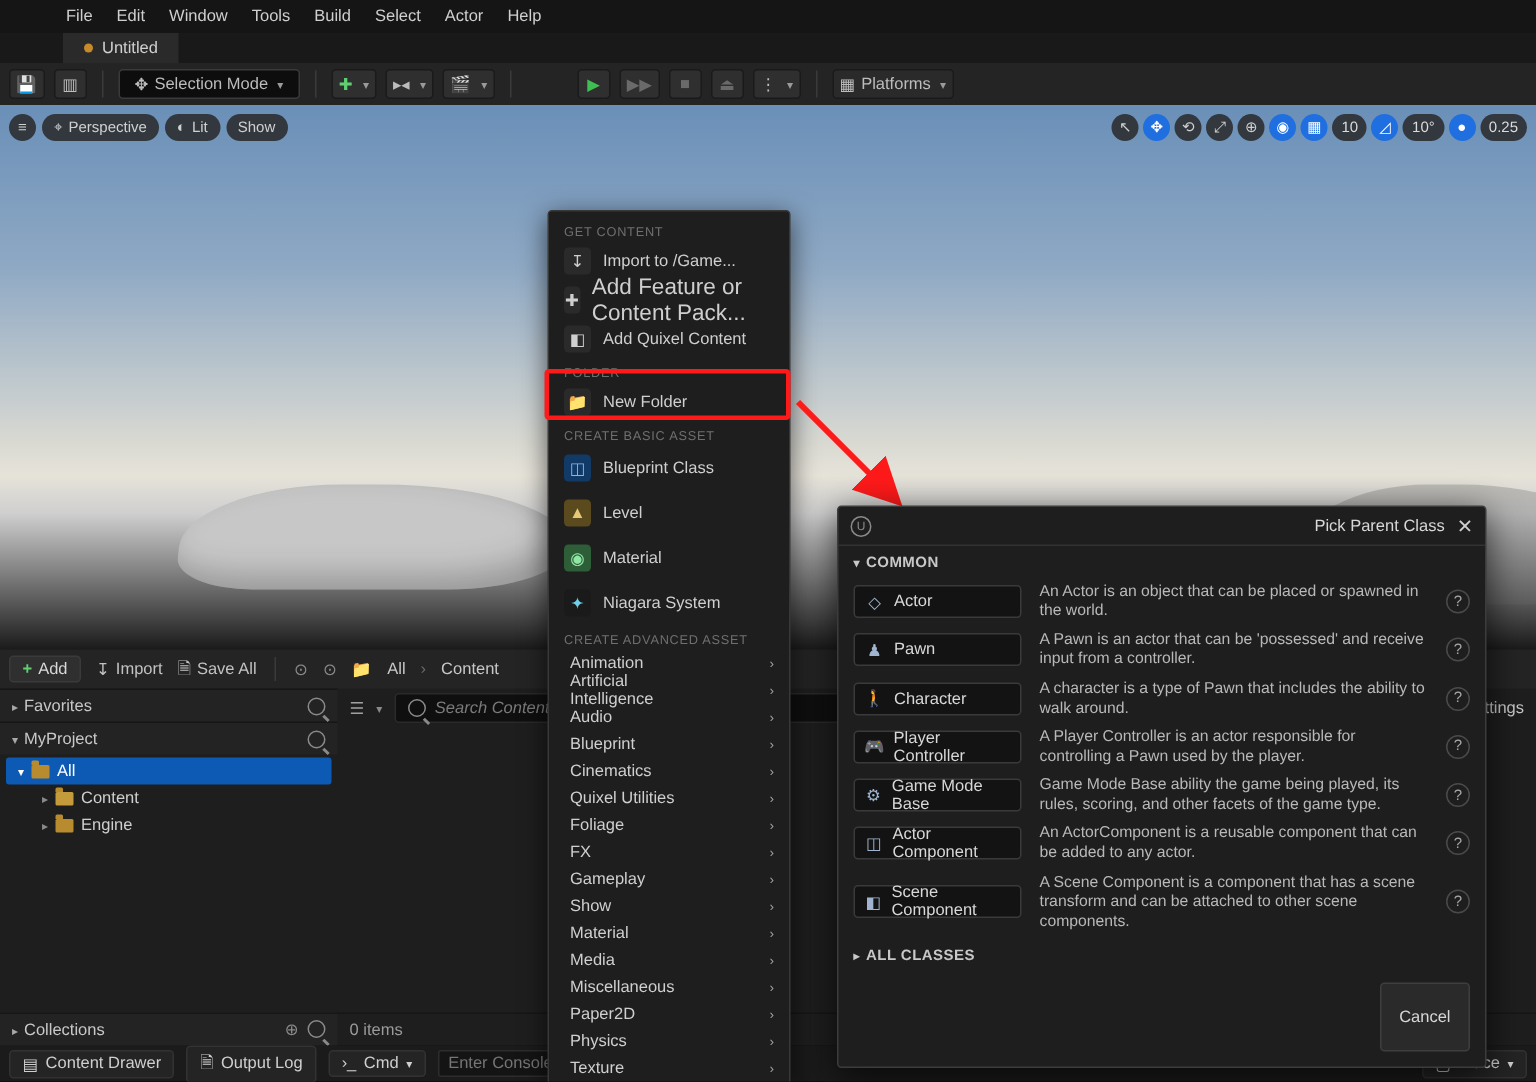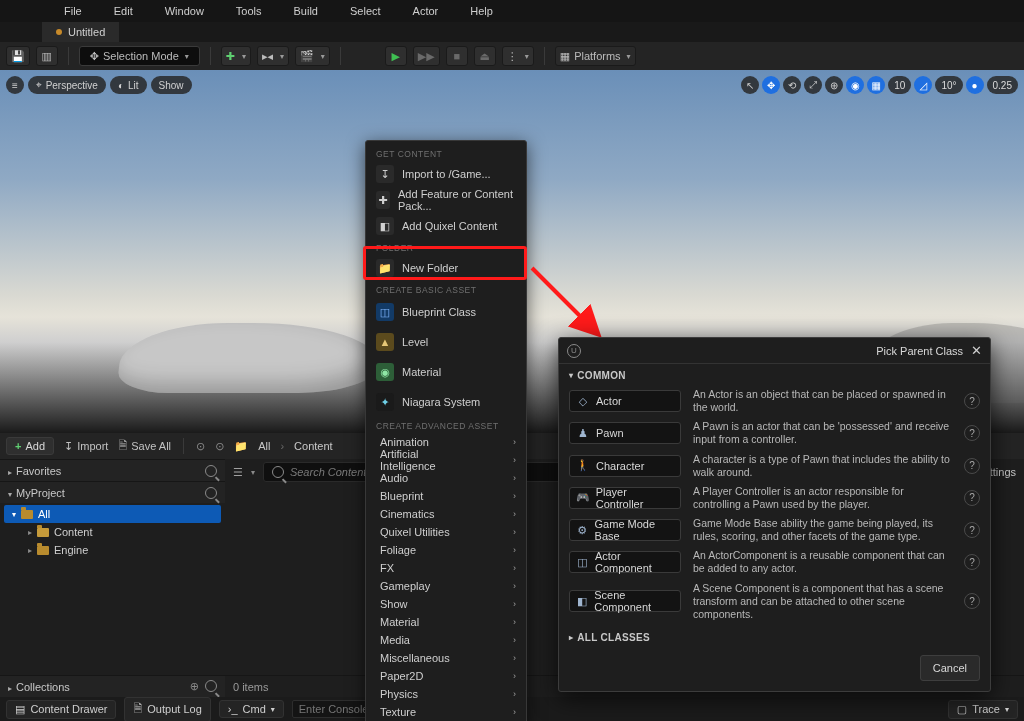--- a/index.html
+++ b/index.html
@@ -1,19 +1,19 @@
 <!DOCTYPE html>
 <html><head>
 <meta charset="utf-8">
 <style>
 * { box-sizing: border-box; margin: 0; padding: 0; }
 html, body { width: 1024px; height: 721px; background: #0f0f0f; font-family: "Segoe UI", Arial, sans-serif; color: #c8c8c8; overflow: hidden; font-size: 11px; position: relative; }
 
 
-.menubar { position: absolute; left: 0; top: 0; right: 0; height: 22px; background: #151515; display: flex; align-items: center; padding-left: 64px; gap: 32px; }
+.menubar { position: absolute; left: 0; top: 0; right: 0; height: 22px; background: #151515; display: flex; align-items: center; padding-left: 44px; gap: 16px; }
 .menubar .item { color: #cfcfcf; cursor: default; }
 .logo-corner { position: absolute; left: 6px; top: 10px; width: 30px; height: 30px; border: 2px solid #7a7a7a; border-radius: 50%; background: #1a1a1a; display: flex; align-items: center; justify-content: center; }
 .logo-corner svg { width: 18px; height: 18px; }
 
 
 .tabbar { position: absolute; left: 42px; top: 22px; height: 20px; display: flex; }
 .tabbar .tab { display: flex; align-items: center; gap: 6px; padding: 0 14px; background: #2a2a2a; color: #d0d0d0; font-size: 11px; border-top: 0; }
 .dirty-dot { width: 6px; height: 6px; background: #c78a2a; border-radius: 50%; }
 
 .tabstrip-bg { position: absolute; left: 0; top: 22px; right: 0; height: 20px; background: #191919; }
@@ -95,21 +95,21 @@
 .modal-title .spacer { flex: 1; text-align: right; color: #d8d8d8; }
 .modal-title .x { color: #cfcfcf; font-size: 13px; cursor: default; }
 .section-head { display: flex; align-items: center; gap: 4px; padding: 6px 10px 4px; font-size: 10px; color: #c8c8c8; font-weight: 600; letter-spacing: .3px; }
 .section-head .tri { font-size: 8px; }
 .class-row { display: flex; align-items: center; padding: 3px 10px; gap: 12px; }
 .class-btn { width: 112px; height: 22px; background: #131313; border: 1px solid #3a3a3a; border-radius: 3px; display: flex; align-items: center; gap: 6px; padding: 0 6px; color: #d8d8d8; font-size: 11px; }
 .class-btn .cico { width: 14px; height: 14px; display: flex; align-items: center; justify-content: center; color: #9fb5cf; }
 .class-desc { flex: 1; font-size: 10.5px; color: #b8b8b8; line-height: 1.25; }
 .qmark { width: 16px; height: 16px; border: 1px solid #4a4a4a; border-radius: 50%; display: flex; align-items: center; justify-content: center; color: #a8a8a8; font-size: 10px; }
 .modal-footer { display: flex; justify-content: flex-end; padding: 8px 10px 10px; }
-.cancel-btn { background: #2a2a2a; border: 1px solid #3e3e3e; border-radius: 3px; padding: 6px 12px; color: #d8d8d8; font-size: 11px; }
+.cancel-btn { background: #2a2a2a; border: 1px solid #3e3e3e; border-radius: 3px; padding: 16px 12px; color: #d8d8d8; font-size: 11px; }
 
 
 .arrow-svg { position: absolute; left: 526px; top: 262px; pointer-events: none; }
 .mag { width: 12px; height: 12px; border: 1.5px solid #8a8a8a; border-radius: 50%; position: relative; }
 .mag::after { content: ""; position: absolute; right: -4px; bottom: -4px; width: 5px; height: 1.5px; background: #8a8a8a; transform: rotate(45deg); }
 .gear { width: 12px; height: 12px; border: 1.5px solid #8a8a8a; border-radius: 50%; }
 
 
 .ulogo { width:14px;height:14px;border:1.5px solid #8a8a8a;border-radius:50%;display:flex;align-items:center;justify-content:center;font-size:8px;color:#8a8a8a; }
 </style>
@@ -307,21 +307,21 @@
 </div>
 
 <div class="context-menu">
   <div class="cm-header">GET CONTENT</div>
   <div class="cm-item">
       <span class="ci">↧</span>
       <span>Import to /Game...</span>
     </div>
   <div class="cm-item">
       <span class="ci">✚</span>
-      <span style="font-size:11px">Add Feature or Content Pack...</span>
+      <span style="font-size:15px">Add Feature or Content Pack...</span>
     </div>
   <div class="cm-item">
       <span class="ci">◧</span>
       <span>Add Quixel Content</span>
     </div>
   <div class="cm-header">FOLDER</div>
   <div class="cm-item">
       <span class="ci">📁</span>
       <span>New Folder</span>
     </div>

